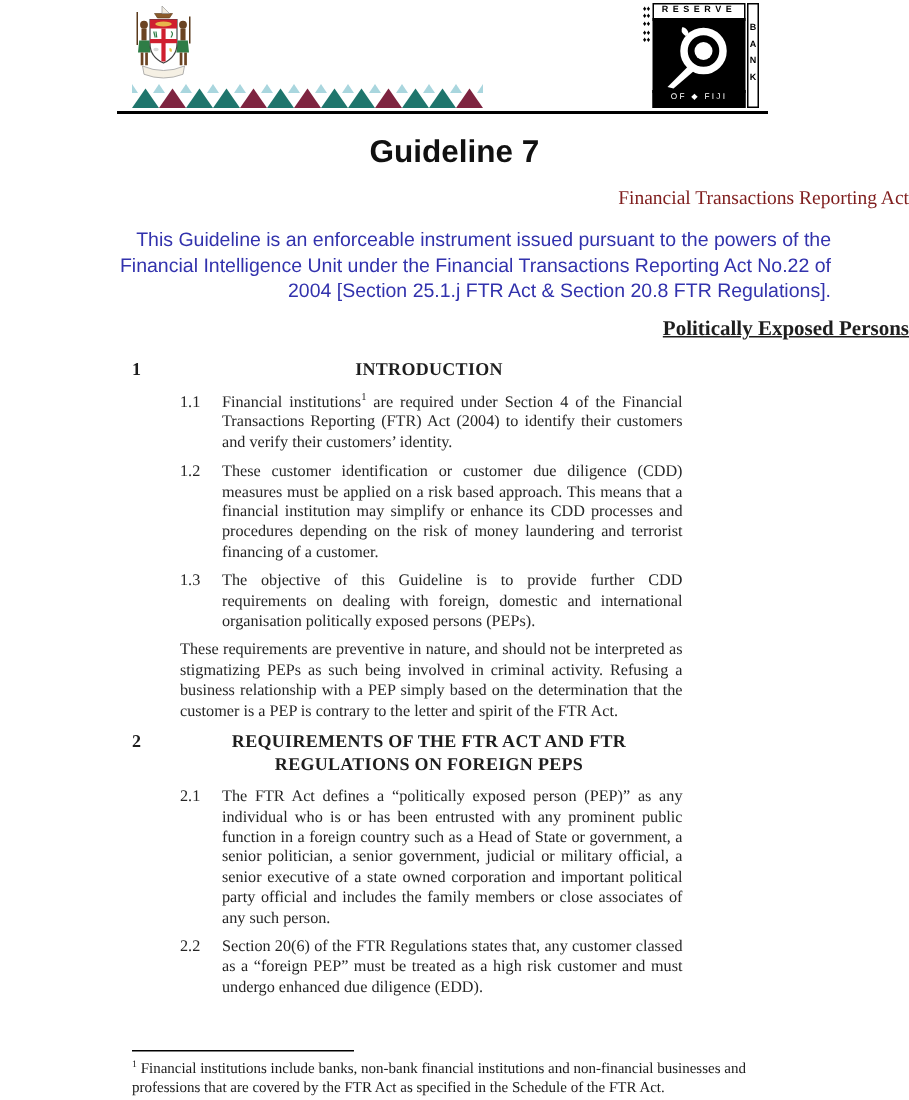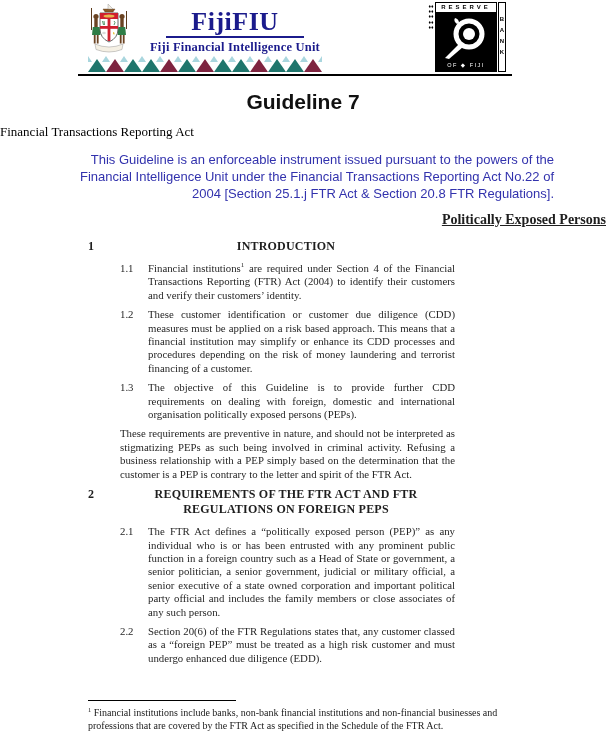--- a/index.html
+++ b/index.html
@@ -24,21 +24,21 @@
   .rbf-right{position:absolute;right:0;top:0;bottom:0;width:8px;background:#fff;border:1px solid #000;color:#000;font-size:6px;line-height:11px;font-weight:bold;text-align:center;word-break:break-all;padding-top:11px;box-sizing:border-box;overflow:hidden;}
   .tris{position:absolute;left:88px;top:56px;width:234px;height:16px;overflow:hidden;}
   .tri-row{position:absolute;inset:0;display:flex;align-items:flex-end;}
   .tri{width:0;height:0;border-left:9px solid transparent;border-right:9px solid transparent;border-bottom:13px solid #000;}
   .tri-sm{position:absolute;top:0;width:0;height:0;border-left:4.5px solid transparent;border-right:4.5px solid transparent;border-bottom:6px solid var(--lightblue);}
   .hdr-rule{position:absolute;left:78px;top:74px;width:434px;border-top:2px solid #000;}
 
   
   .content{position:absolute;top:88px;left:0;right:0;bottom:32px;overflow:hidden;}
   .title{font-family:"Liberation Sans","DejaVu Sans",sans-serif;font-size:21px;font-weight:bold;text-align:center;margin:2px 0 10px 0;color:#111;}
-  .subtitle{font-size:13px;text-align:left;margin:0 0 11px 0;color:#000000;}
+  .subtitle{font-size:13px;text-align:right;margin:0 0 11px 0;color:#7f1d1d;}
   .notice{font-family:"Liberation Sans","DejaVu Sans",sans-serif;color:var(--noticeblue);font-size:13px;line-height:17px;text-align:right;margin:0 52px 10px 52px;}
   .doc-heading{font-size:14px;font-weight:bold;text-decoration:underline;text-align:right;margin:0 0 11px 0;color:#1e1e1e;}
   .sections{margin:0 151px 0 88px;}
   .section-heading{display:flex;font-weight:bold;font-size:12px;margin:4px 0 8px 0;letter-spacing:0.2px;color:#1e1e1e;}
   .sec-num{flex:0 0 29px;}
   .sec-title{flex:1;line-height:15px;text-align:center;}
   .item{display:flex;margin:0 0 6px 32px;}
   .item-num{flex:0 0 28px;font-size:10.8px;line-height:13.4px;}
   .item-text{flex:1;font-size:10.8px;line-height:13.4px;text-align:justify;}
   .item-text sup{font-size:7px;line-height:0;}
@@ -83,25 +83,20 @@
         <rect x="12" y="23" width="18" height="2.8" fill="#cf1f2f"></rect>
         <path d="M14.5 18 l1 4 M16 18 l0.5 4" stroke="#2e7d46" stroke-width="0.8" fill="none"></path>
         <path d="M26 18 q2 1 0 4" stroke="#2e7d46" stroke-width="0.8" fill="none"></path>
         <ellipse cx="16" cy="30" rx="1.8" ry="1.2" fill="#d9d9d9"></ellipse>
         <path d="M25 29 q2 0 1.5 2.5 q-2 0.5 -1.5 -2.5" fill="#e8c54c"></path>
 
         <path d="M7 41 Q21 47 35 41 L34 46.5 Q21 51.5 8 46.5 Z" fill="#f5f0e4" stroke="#999" stroke-width="0.5"></path>
       </svg>
     </div>
 
-    <div class="brand">
-      <div class="brand-title">FijiFIU</div>
-      <div class="brand-rule"></div>
-      <div class="brand-sub">Fiji Financial Intelligence Unit</div>
-    </div>
 
     <div class="rbf">
       <div class="rbf-left">♦♦♦♦♦♦♦♦♦♦</div>
       <div class="rbf-top">RESERVE</div>
       <div class="rbf-main">
         <svg width="62" height="50" viewBox="0 0 62 50" style="width:100%;height:100%;">
           <circle cx="34" cy="22" r="13" fill="none" stroke="#ffffff" stroke-width="5"></circle>
           <circle cx="34" cy="22" r="6" fill="#ffffff"></circle>
           <path d="M24 32 L10 46 L14 47 L28 35 Z" fill="#ffffff"></path>
           <path d="M22 12 q-4 -3 -2 -6 q4 1 4 5 Z" fill="#ffffff"></path>

